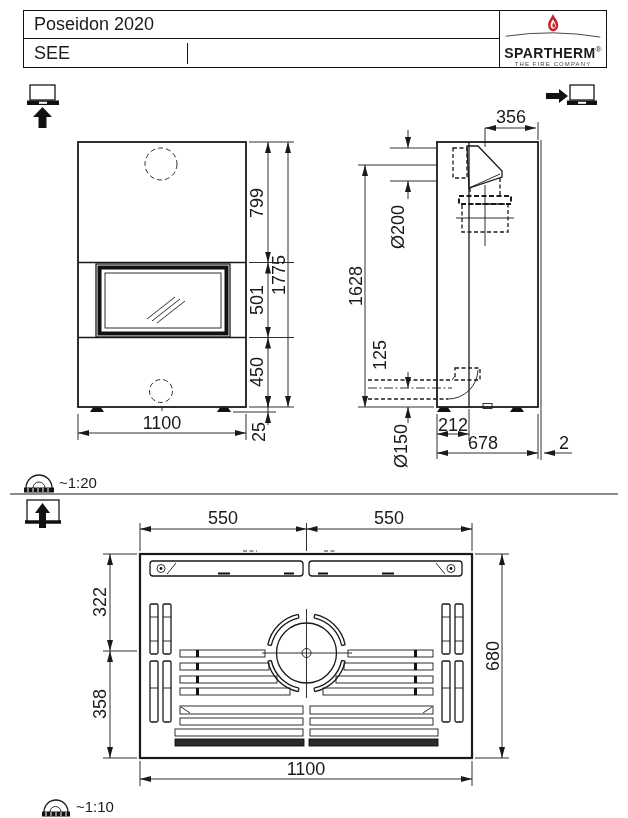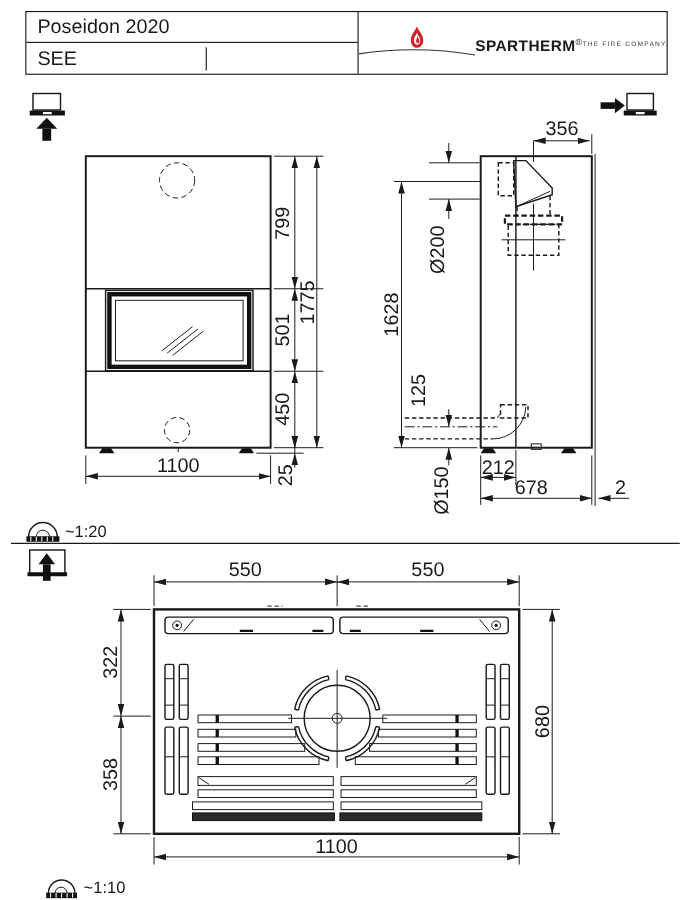--- a/index.html
+++ b/index.html
@@ -10,21 +10,21 @@
   .tblock{position:absolute;left:23px;top:10px;width:584px;height:58px;
           border:1.6px solid #111;box-sizing:border-box;display:flex;background:#fff;z-index:2;}
   .tleft{width:476px;display:flex;flex-direction:column;border-right:1.4px solid #111;box-sizing:border-box;}
   .trow1{height:27px;border-bottom:1.4px solid #111;display:flex;align-items:center;
          padding-left:10px;font-size:18px;}
   .trow2{flex:1;display:flex;align-items:center;font-size:18px;gap:12px;}
   .tcell{display:flex;align-items:center;box-sizing:border-box;}
   .tcell.c1{width:164px;padding-left:10px;border-right:1.4px solid #111;}
   .tcell.c2{width:158px;justify-content:center;border-right:1.4px solid #111;}
   .tcell.c3{flex:1;justify-content:center;}
-  .tlogo{flex:1;display:flex;align-items:center;justify-content:flex-start;
+  .tlogo{flex:1;display:flex;flex-direction:column;align-items:center;justify-content:flex-start;
          padding-top:2px;box-sizing:border-box;}
   .brandline{font-size:14px;font-weight:700;letter-spacing:.4px;line-height:13px;white-space:nowrap;}
   .brandline sup{font-size:8px;font-weight:400;}
   .tagline{font-size:6px;letter-spacing:1.1px;color:#444;margin-top:1px;white-space:nowrap;}
   
   .thick{stroke:#1a1a1a;stroke-width:1.8;fill:none;}
   .med{stroke:#1a1a1a;stroke-width:1.3;fill:none;}
   .thin{stroke:#1a1a1a;stroke-width:0.9;fill:none;}
   .dash{stroke-dasharray:5 3;}
   .dash2{stroke-dasharray:4 2.5;}

